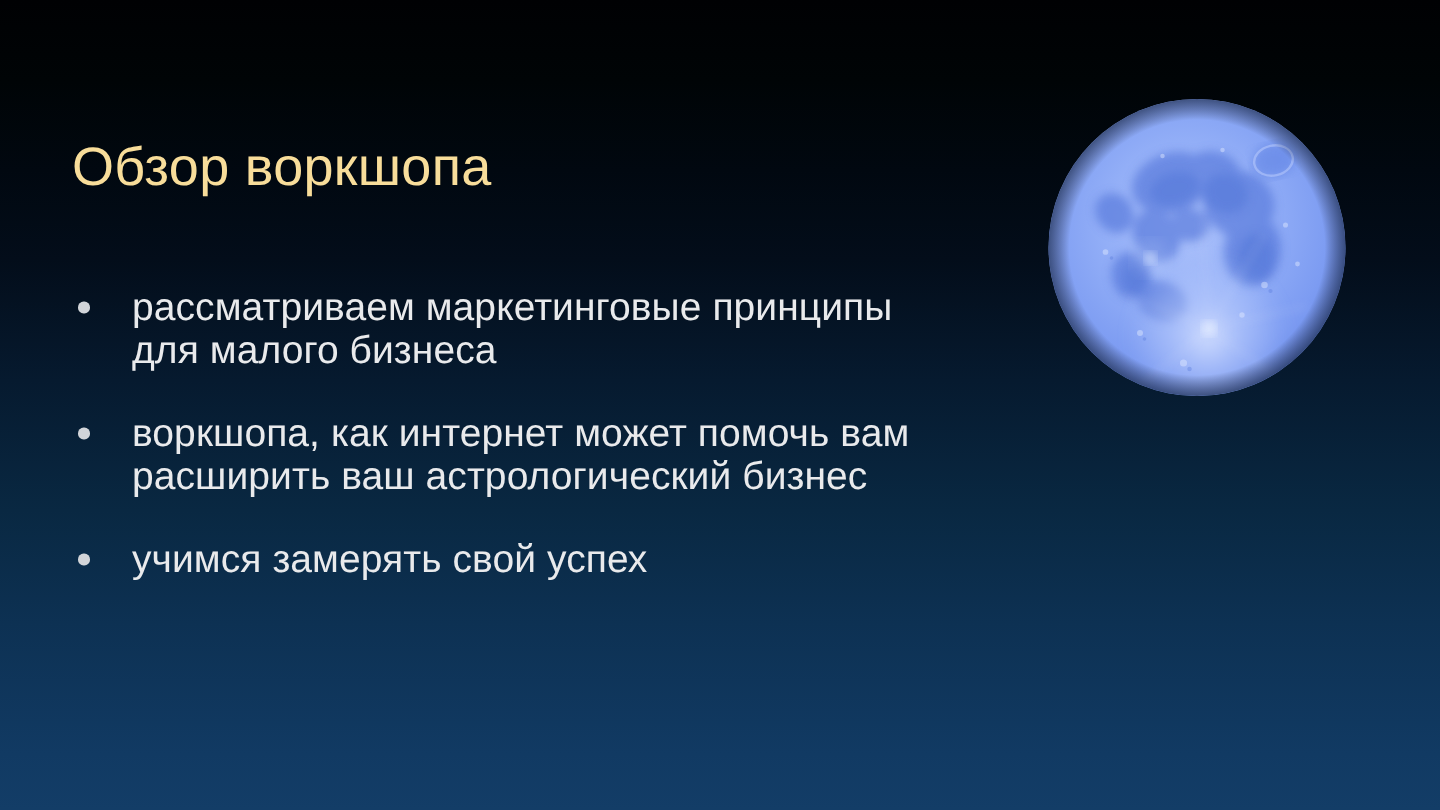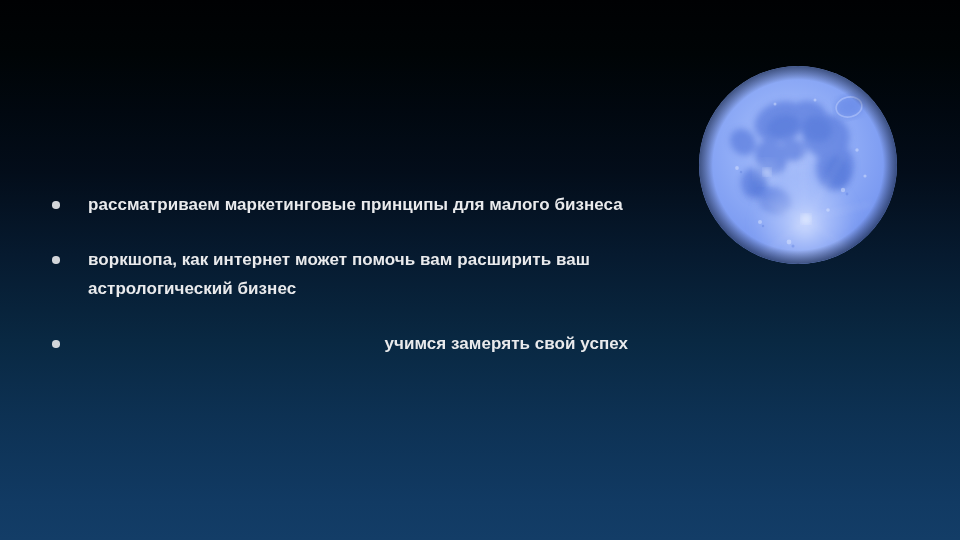--- a/index.html
+++ b/index.html
@@ -66,29 +66,28 @@
     left: 48px;
     top: 190px;
     width: 580px;
   }
 
   .bullet-row {
     position: relative;
     padding-left: 40px;
     margin-bottom: 26px;
     color: #e9eaec;
-    font-size: 17px;
+    font-size: 26px;
     line-height: 29px;
-    font-weight: 700;
+    font-weight: 400;
     letter-spacing: 0.05px;
   }
 
   .bullet-row:last-child {
     margin-bottom: 16px;
-    text-align: right;
   }
 
   .bullet-marker {
     position: absolute;
     left: 4px;
     top: 11px;
     width: 7.5px;
     height: 7.5px;
     border-radius: 50%;
     background: #d2d5d9;
@@ -111,20 +110,21 @@
     display: block;
     width: 202px;
     height: 202px;
   }
 </style>
 </head>
 <body>
 
 <div id="slide" class="bg">
 
+  <div id="title">Обзор воркшопа</div>
 
   <div id="body">
 
     <div class="bullet-row">
       <span class="bullet-marker"></span>
       <span class="bullet-text">рассматриваем маркетинговые принципы для малого бизнеса</span>
     </div>
 
     <div class="bullet-row">
       <span class="bullet-marker"></span>

